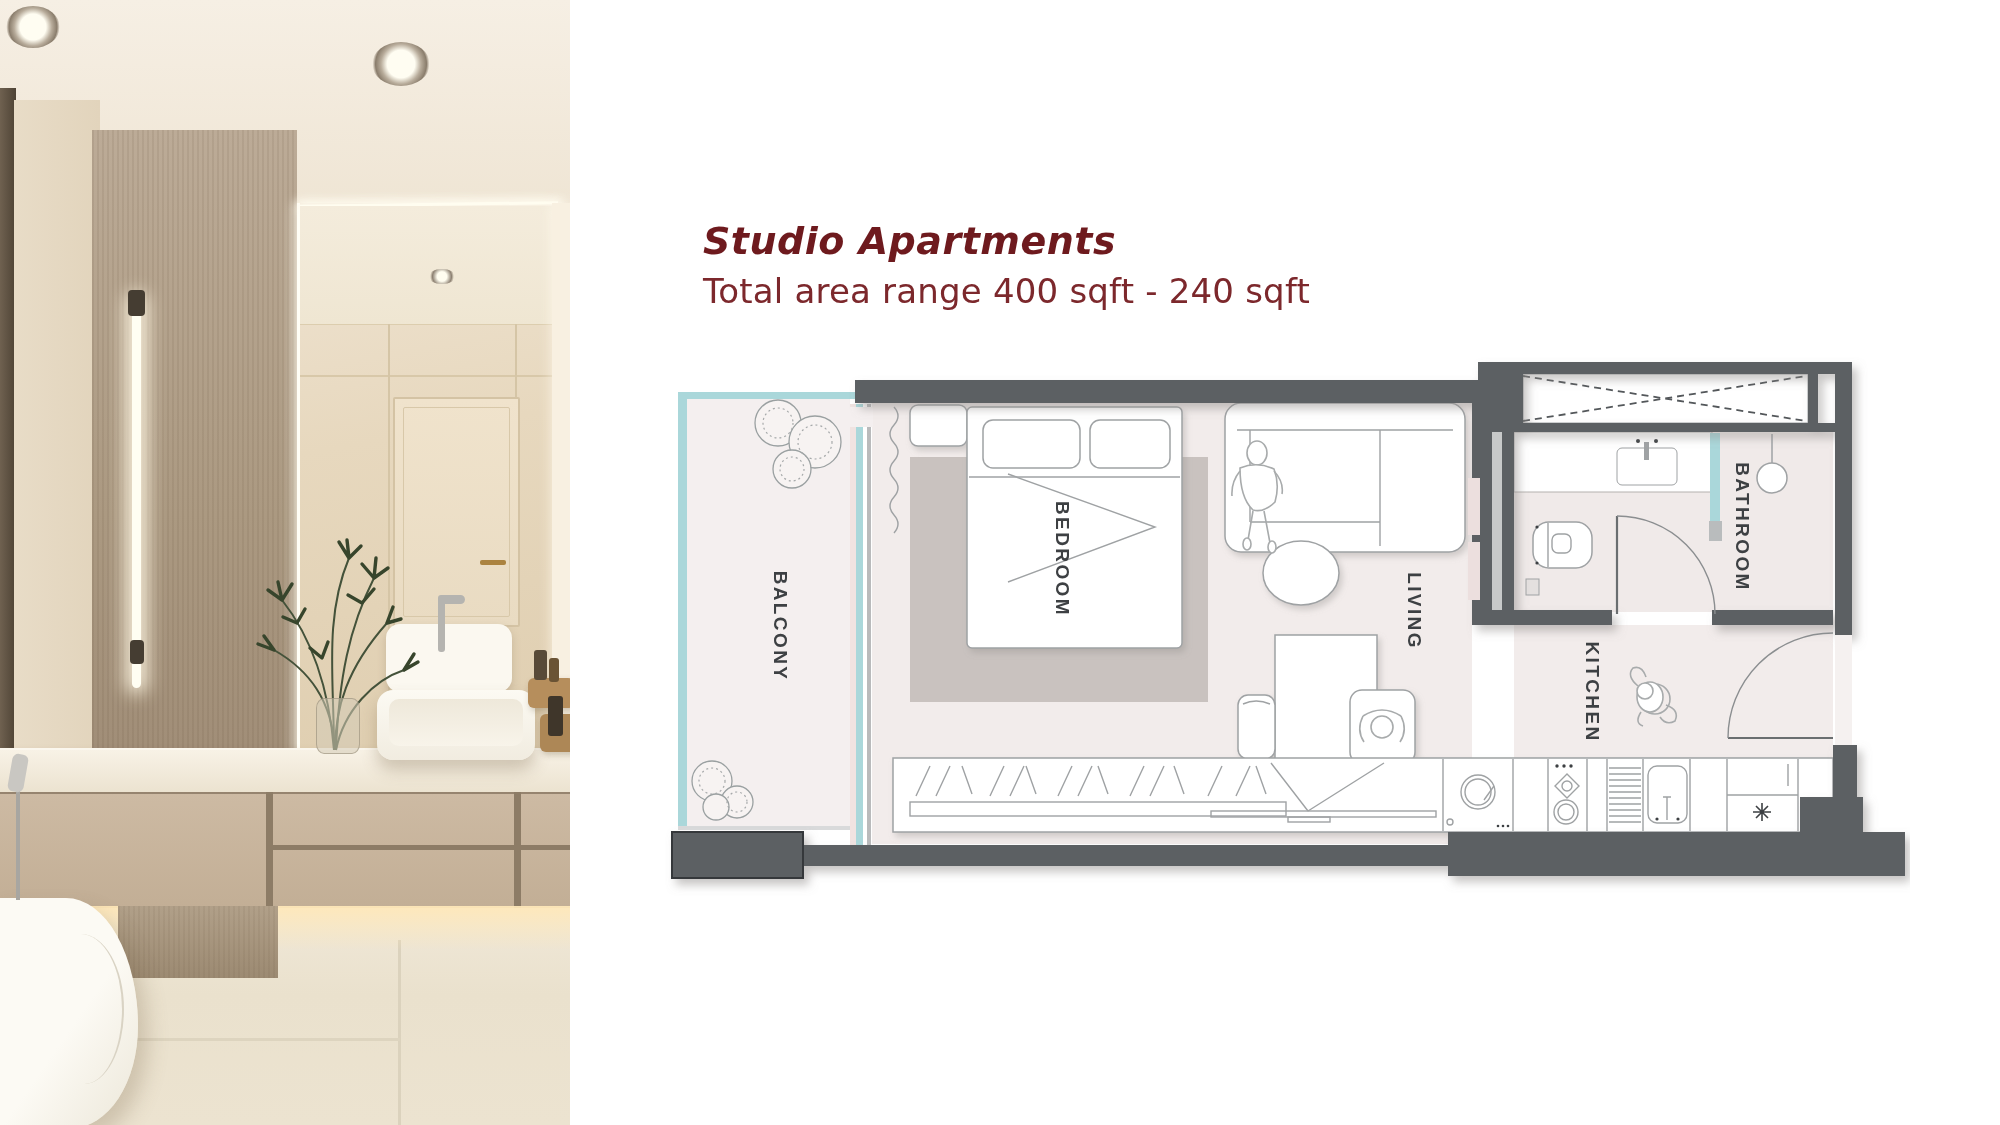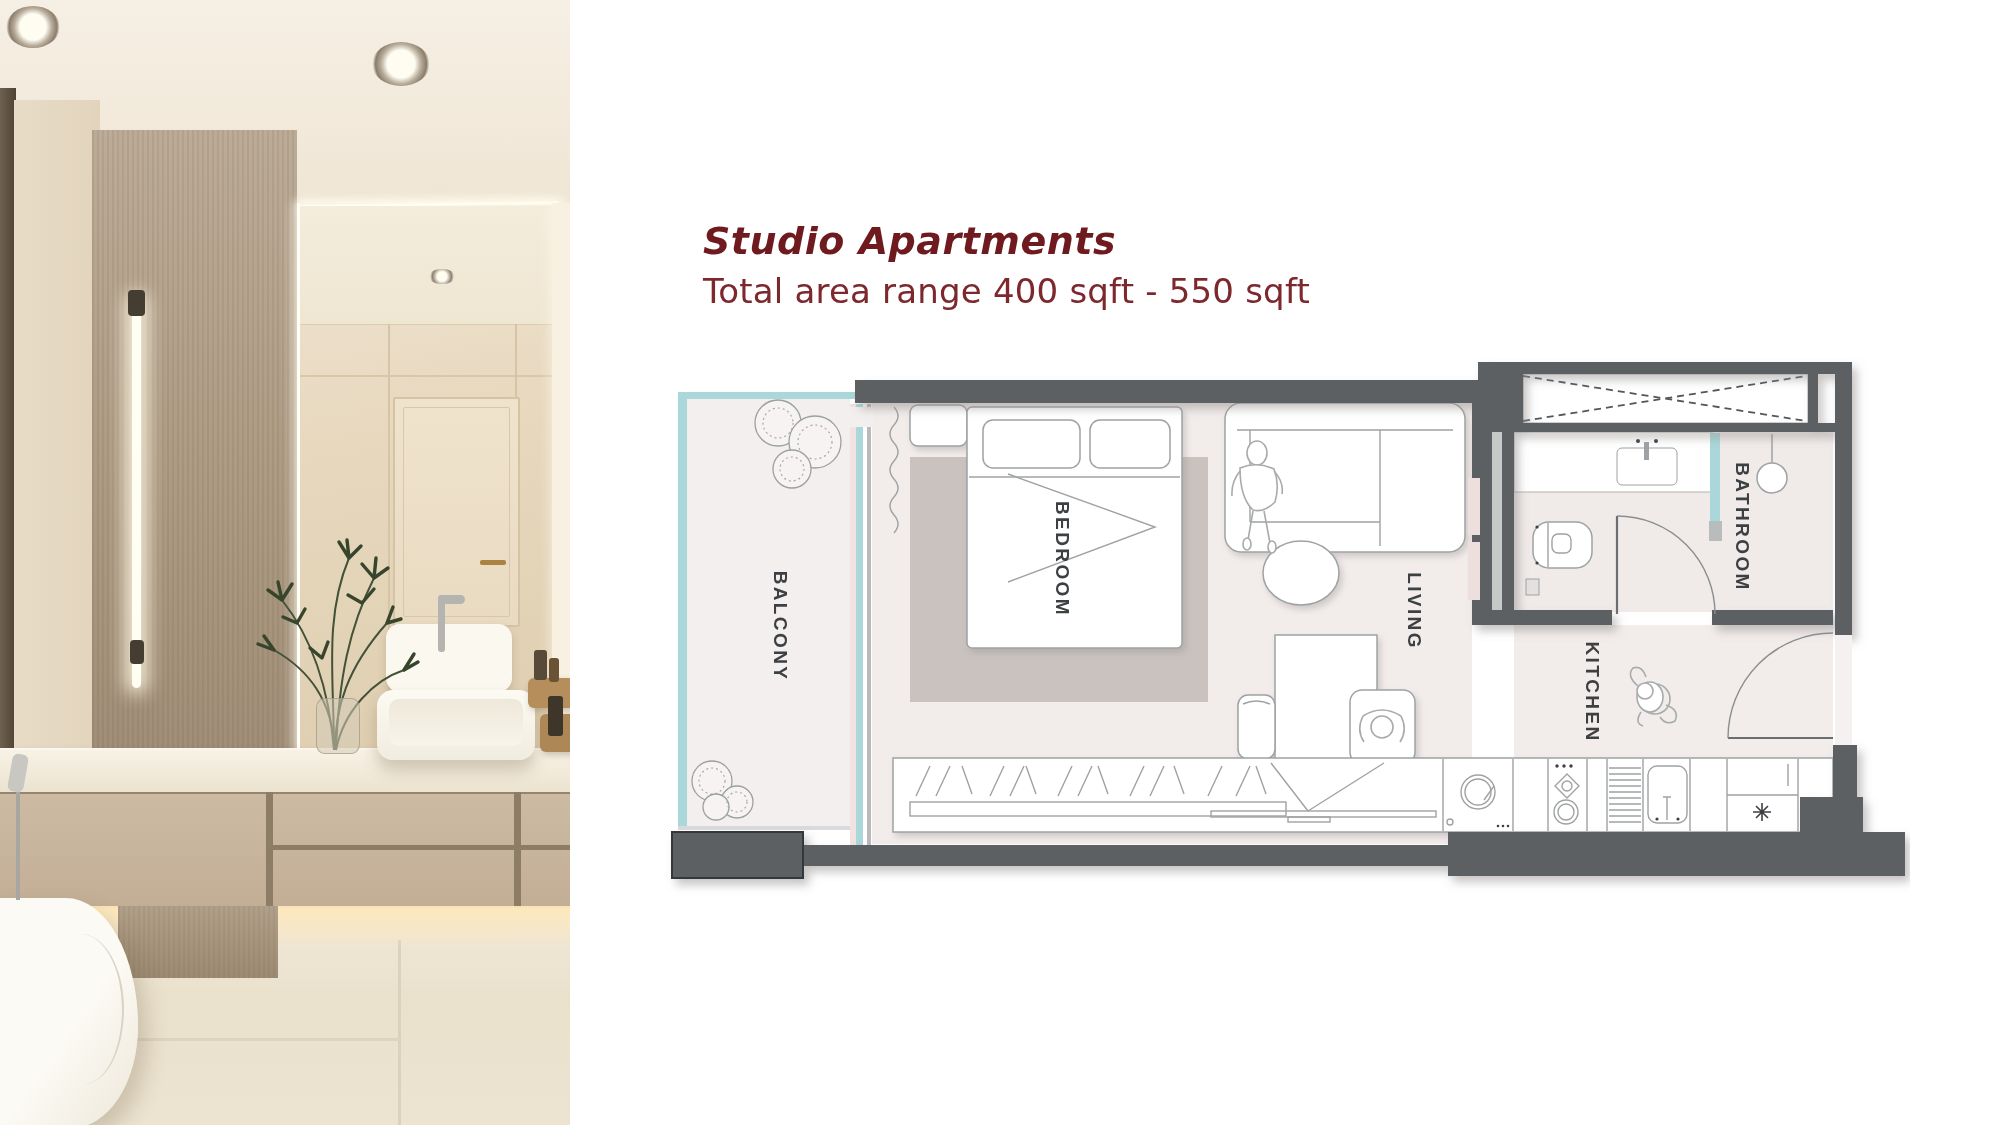--- a/index.html
+++ b/index.html
@@ -142,21 +142,21 @@
     <div class="abs sink-front"></div>
     <div class="abs tray" style="left:528px;top:678px;width:46px;height:30px;"></div>
     <div class="abs bottle" style="left:534px;top:650px;width:13px;height:30px;"></div>
     <div class="abs bottle" style="left:549px;top:658px;width:10px;height:24px;background:#6a5334;"></div>
     <div class="abs tray" style="left:540px;top:714px;width:40px;height:38px;background:#ad8756;"></div>
     <div class="abs bottle" style="left:548px;top:696px;width:15px;height:40px;background:#3f362a;"></div>
   </div>
 
   <div id="heading">
     <h1 id="page-title">Studio Apartments</h1>
-    <h2 id="page-subtitle">Total area range 400 sqft - 550 sqft</h2>
+    <h2 id="page-subtitle">Total area range 400 sqft - 240 sqft</h2>
   </div>
 
   <svg id="plan" viewBox="0 0 1250 560">
     <defs>
       <filter id="wsh" x="-10%" y="-10%" width="130%" height="130%">
         <feDropShadow dx="5" dy="6" stdDeviation="5" flood-color="#8f8a88" flood-opacity="0.5"></feDropShadow>
       </filter>
       <filter id="fsh" x="-20%" y="-20%" width="160%" height="160%">
         <feDropShadow dx="3" dy="4" stdDeviation="3" flood-color="#8f8a88" flood-opacity="0.35"></feDropShadow>
       </filter>

